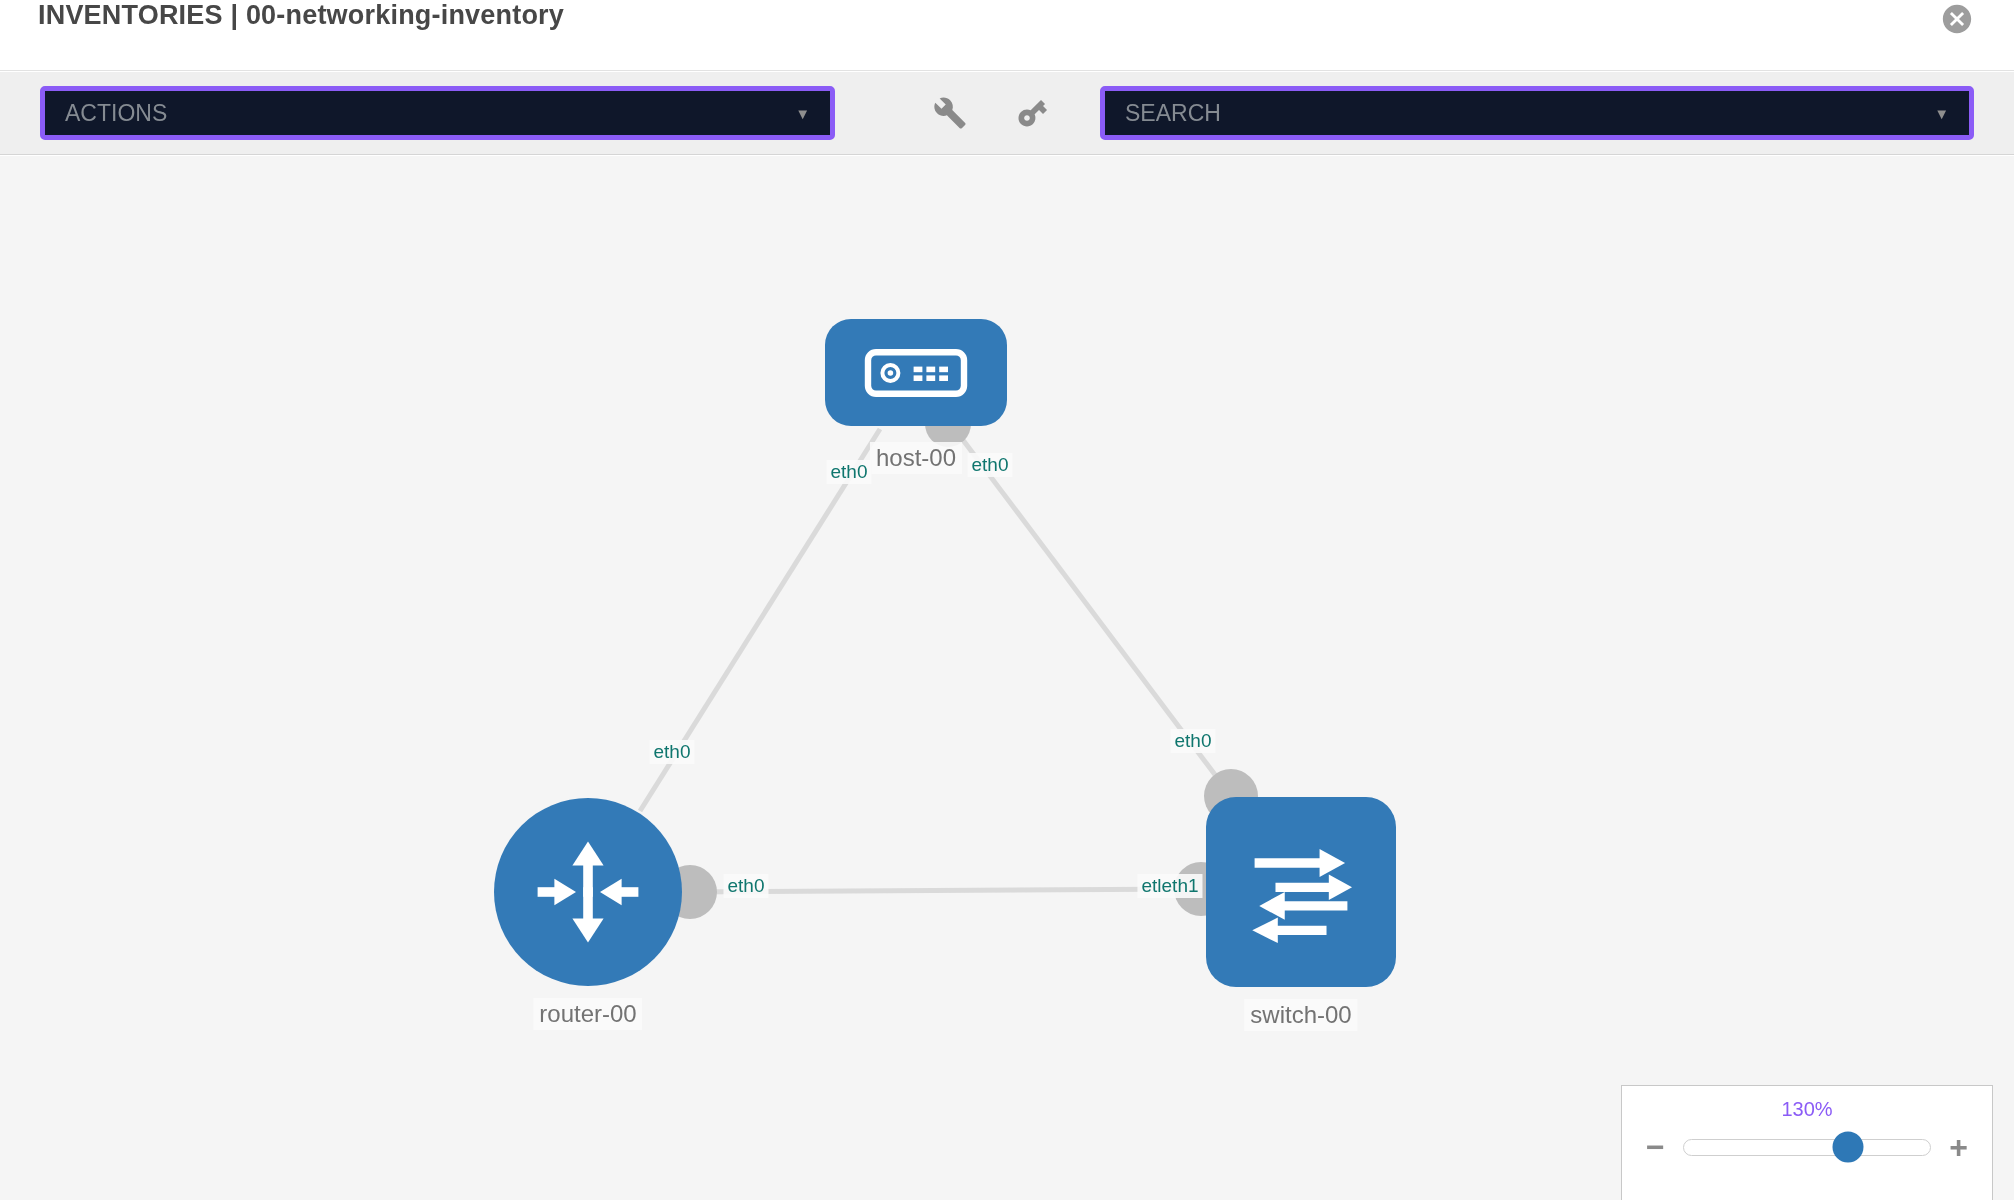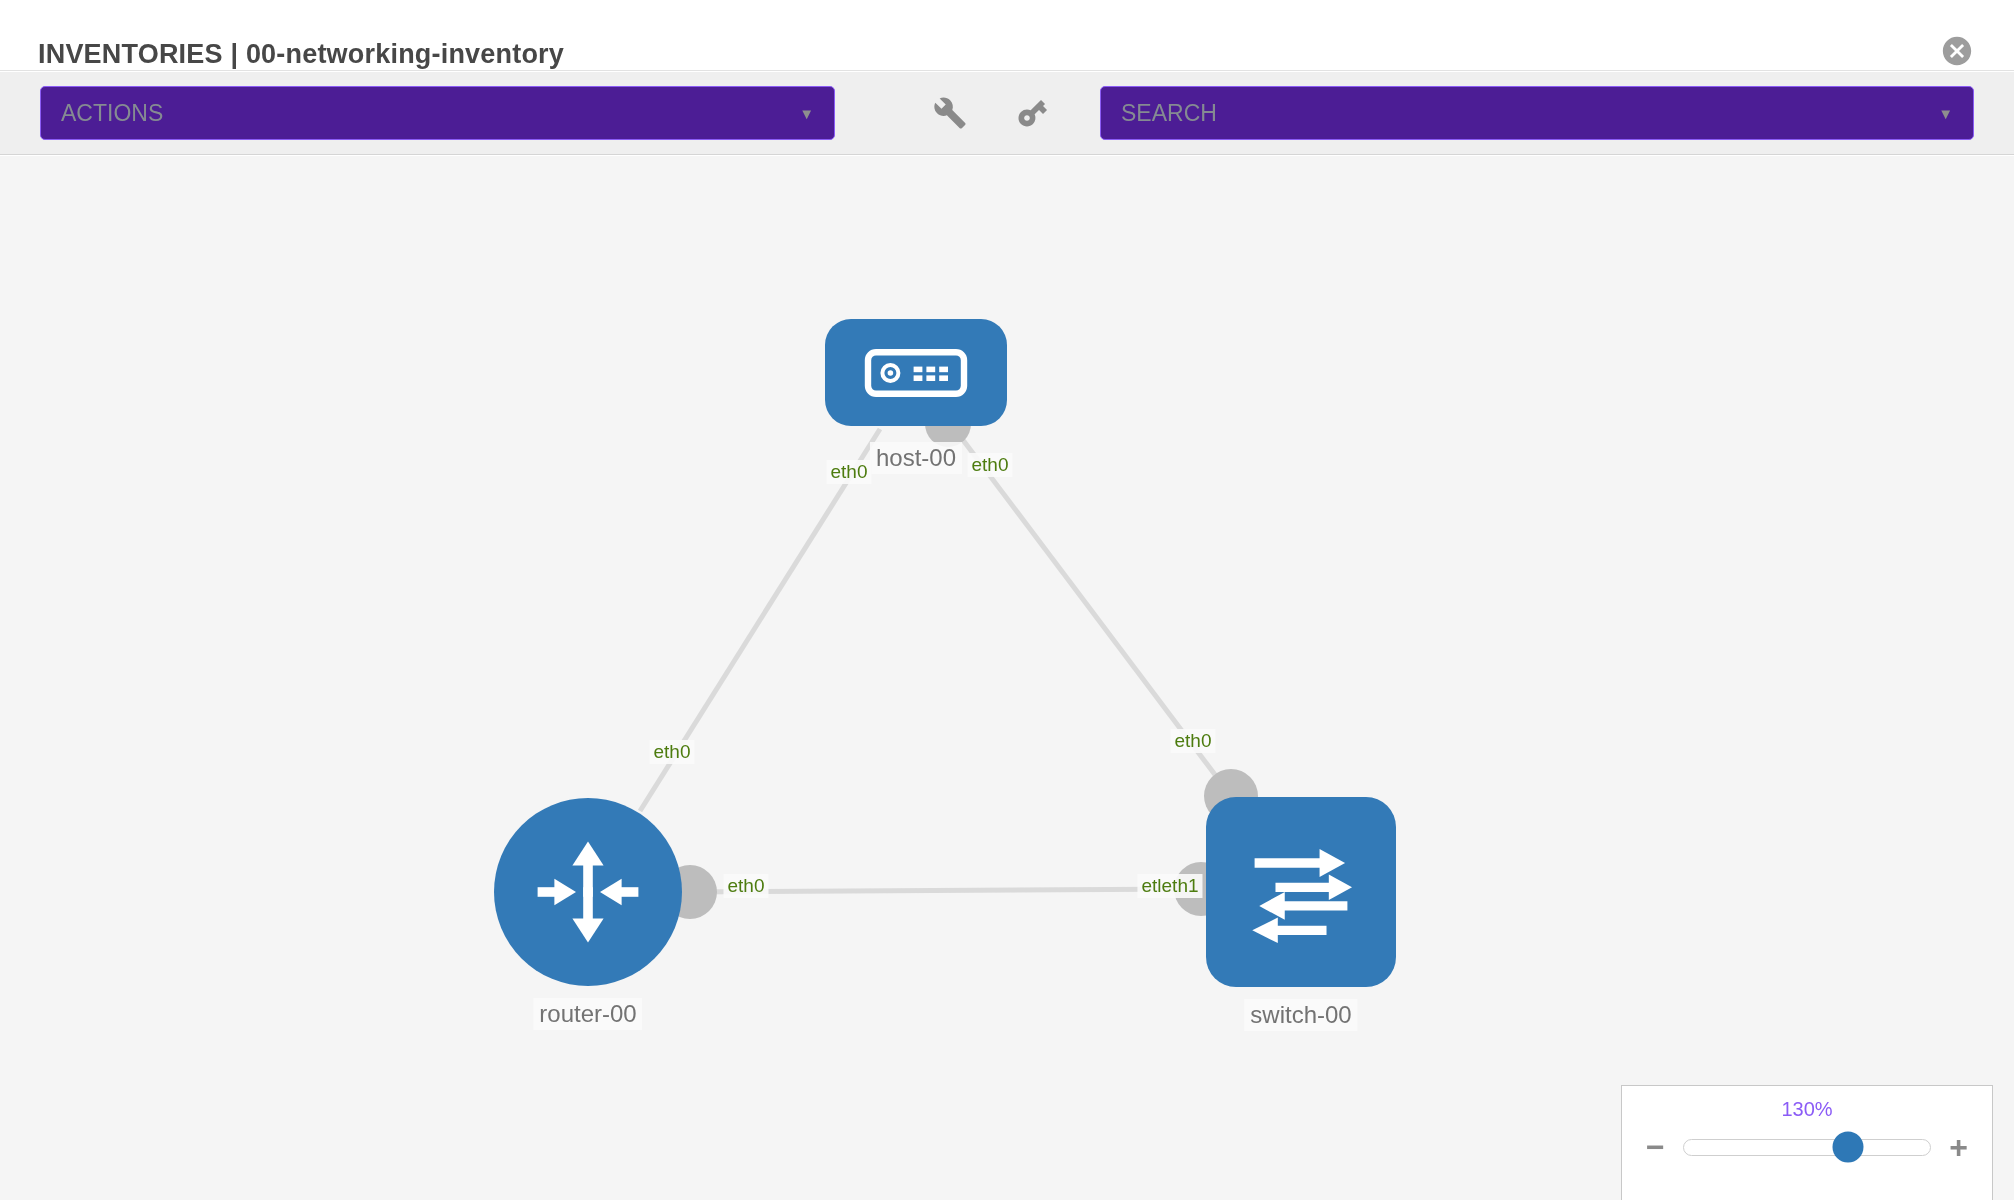--- a/index.html
+++ b/index.html
@@ -2,30 +2,30 @@
 <html><head>
 <meta charset="utf-8">
 <style>
   * { margin:0; padding:0; box-sizing:border-box; }
   html,body { width:2014px; height:1200px; }
   body { font-family:"Liberation Sans", sans-serif; background:#fff; overflow:hidden; }
   .app { position:relative; width:2014px; height:1200px; background:#fff; }
 
   
   .header { position:absolute; top:0; left:0; right:0; height:71px; background:#fff;
-            border-bottom:1px solid #e2e2e2; display:flex; align-items:flex-end; padding:0 38px; }
+            border-bottom:1px solid #e2e2e2; display:flex; align-items:flex-start; padding:0 38px; }
   .header h1 { font-size:27px; font-weight:bold; color:#474747; letter-spacing:.2px; }
   .close-btn { margin-left:auto; width:38px; height:38px; border:none; background:transparent; cursor:pointer;
                display:flex; align-items:center; justify-content:center; }
   .close-btn svg { width:34px; height:34px; fill:#9d9d9d; }
 
   
   .toolbar { position:absolute; top:72px; left:0; right:0; height:83px; background:#efefef;
              border-bottom:1px solid #d5d5d5; display:flex; align-items:center; padding:0 40px; }
-  .select { height:54px; background:#4c1d95; border:1px solid #8b5cf6; border-radius:5px; display:flex;
+  .select { height:54px; background:#0f172a; border:5px solid #8b5cf6; border-radius:5px; display:flex;
             align-items:center; justify-content:space-between; padding:10px 20px; font-size:23px;
             color:#858b92; cursor:pointer; }
   .select.actions { width:795px; }
   .select.search { width:874px; }
   .chev { font-size:15px; color:#8e8e8e; }
   .tools { margin-left:auto; margin-right:48px; display:flex; align-items:center; gap:42px; }
   .tool-btn { background:transparent; border:none; cursor:pointer; width:40px; height:40px;
               display:flex; align-items:center; justify-content:center; }
   .tool-btn svg { width:34px; height:34px; fill:#8a8a8a; }
   .tool-btn.key svg { transform:rotate(-45deg); }
@@ -35,21 +35,21 @@
   .links { position:absolute; top:0; left:0; }
 
   .node { position:absolute; background:#337ab7; display:flex; align-items:center; justify-content:center; cursor:pointer; }
   .node.host { left:825px; top:163px; width:182px; height:107px; border-radius:26px; }
   .node.router { left:494px; top:642px; width:188px; height:188px; border-radius:50%; }
   .node.switch { left:1206px; top:641px; width:190px; height:190px; border-radius:30px; }
   .node svg { display:block; }
 
   .node-label { position:absolute; transform:translate(-50%,-50%); font-size:24px; color:#737373;
                 background:rgba(250,250,250,0.88); padding:2px 6px; white-space:nowrap; }
-  .if-label { position:absolute; transform:translate(-50%,-50%); font-size:19px; color:#4d7c0f;
+  .if-label { position:absolute; transform:translate(-50%,-50%); font-size:19px; color:#0f766e;
               background:rgba(250,250,250,0.92); padding:1px 4px; white-space:nowrap; }
 
   
   .zoom-panel { position:absolute; left:1621px; top:929px; width:372px; height:132px;
                 background:#fff; border:1px solid #c8c8c8; }
   .zoom-level { text-align:center; font-size:20px; color:#8b5cf6; margin-top:12px; }
   .zoom-row { display:flex; align-items:center; padding:0 24px; margin-top:10px; gap:18px; }
   .zoom-btn { font-size:32px; color:#8a8a8a; background:none; border:none; cursor:pointer; line-height:1; font-weight:bold; }
   .zoom-track { position:relative; flex:1; height:17px; border:1px solid #cfcfcf; border-radius:9px; background:#fff; cursor:pointer; }
   .zoom-handle { position:absolute; top:50%; left:66.5%; transform:translate(-50%,-50%); width:31px; height:31px;

